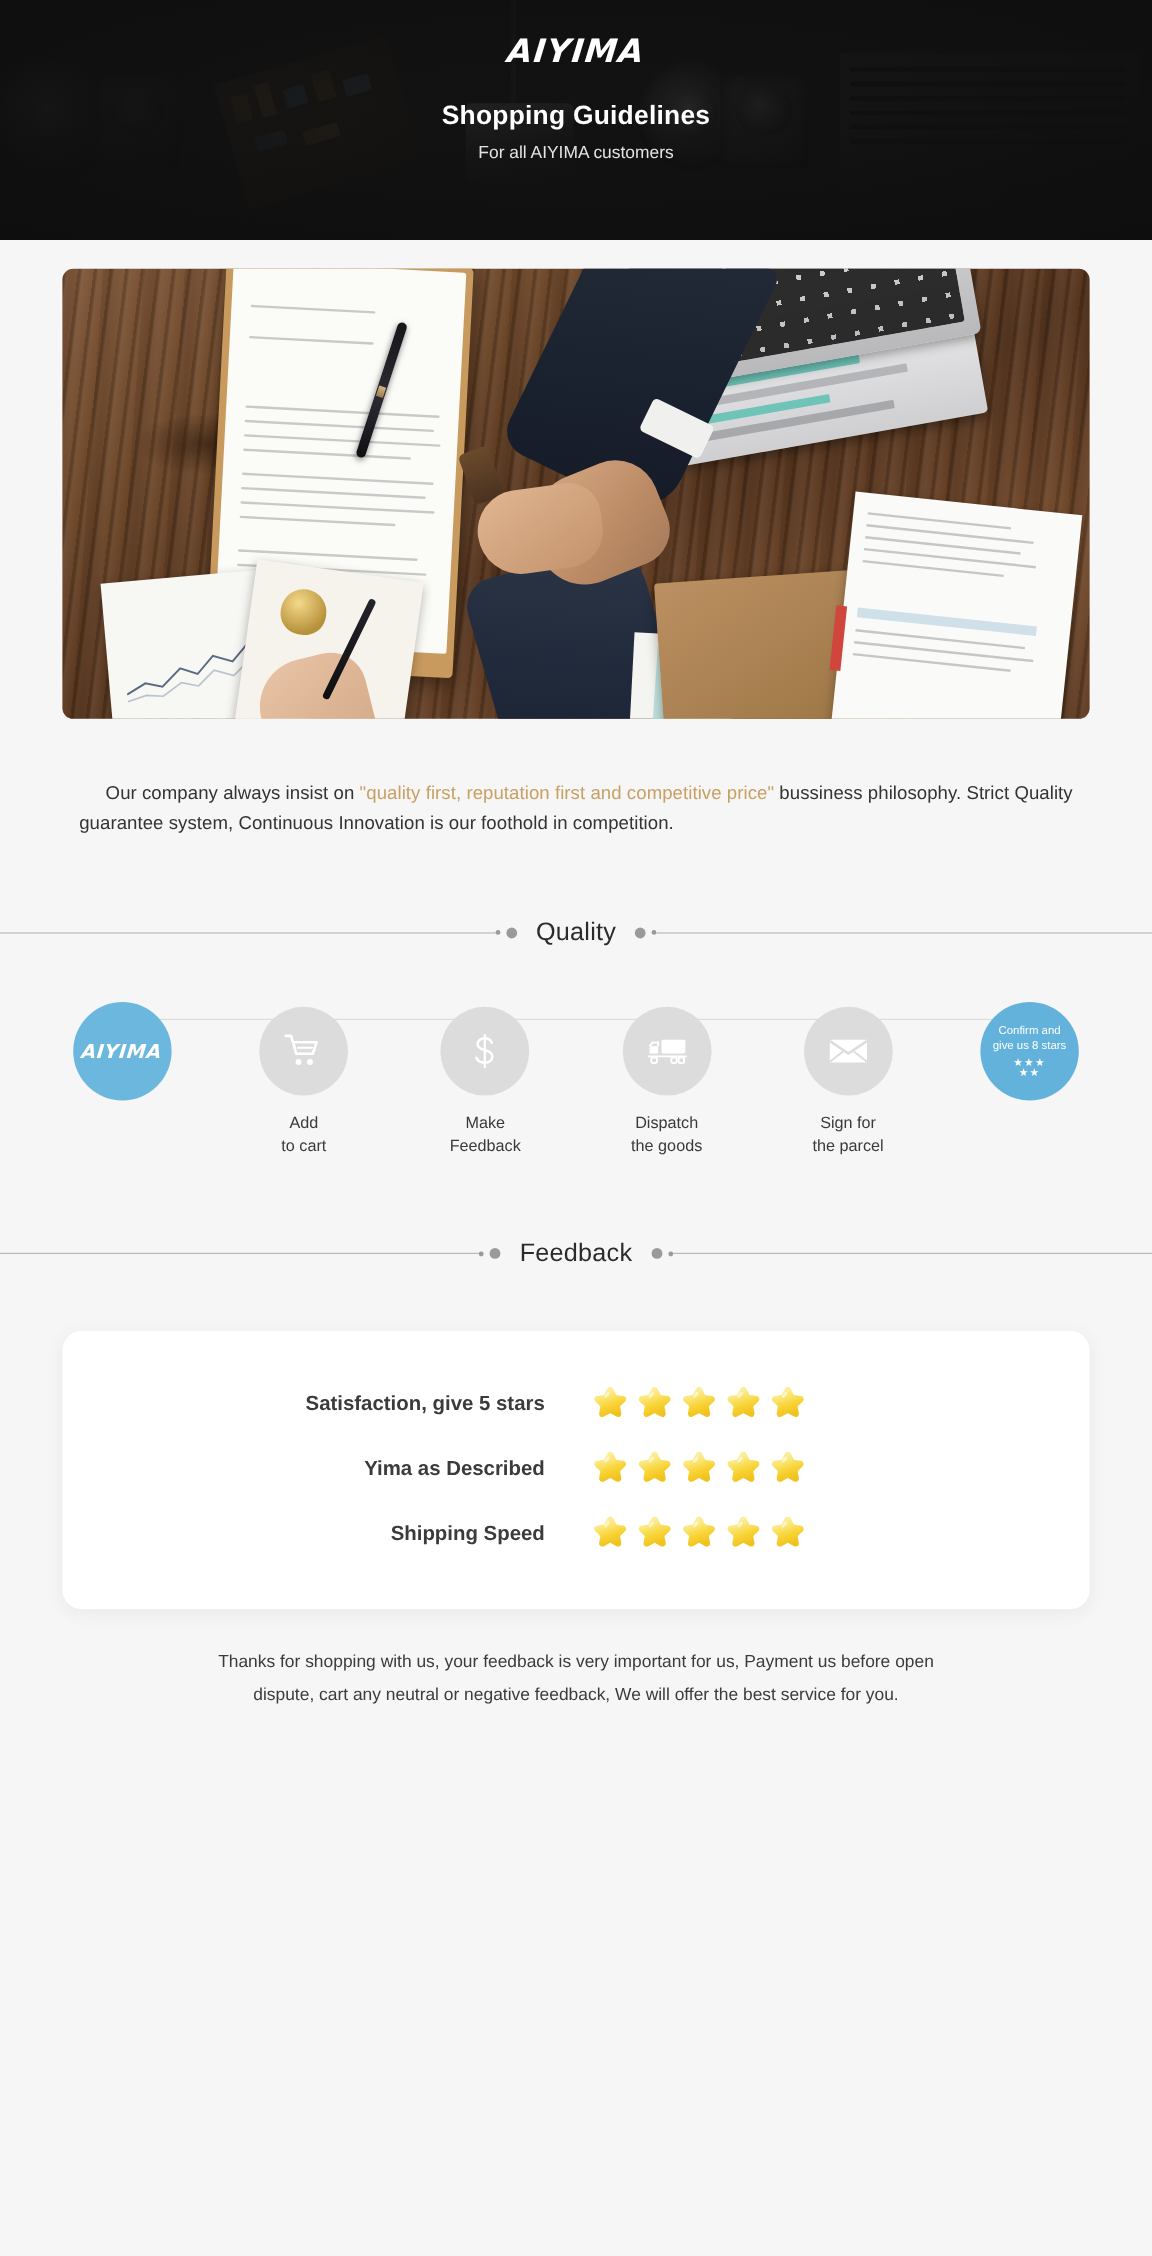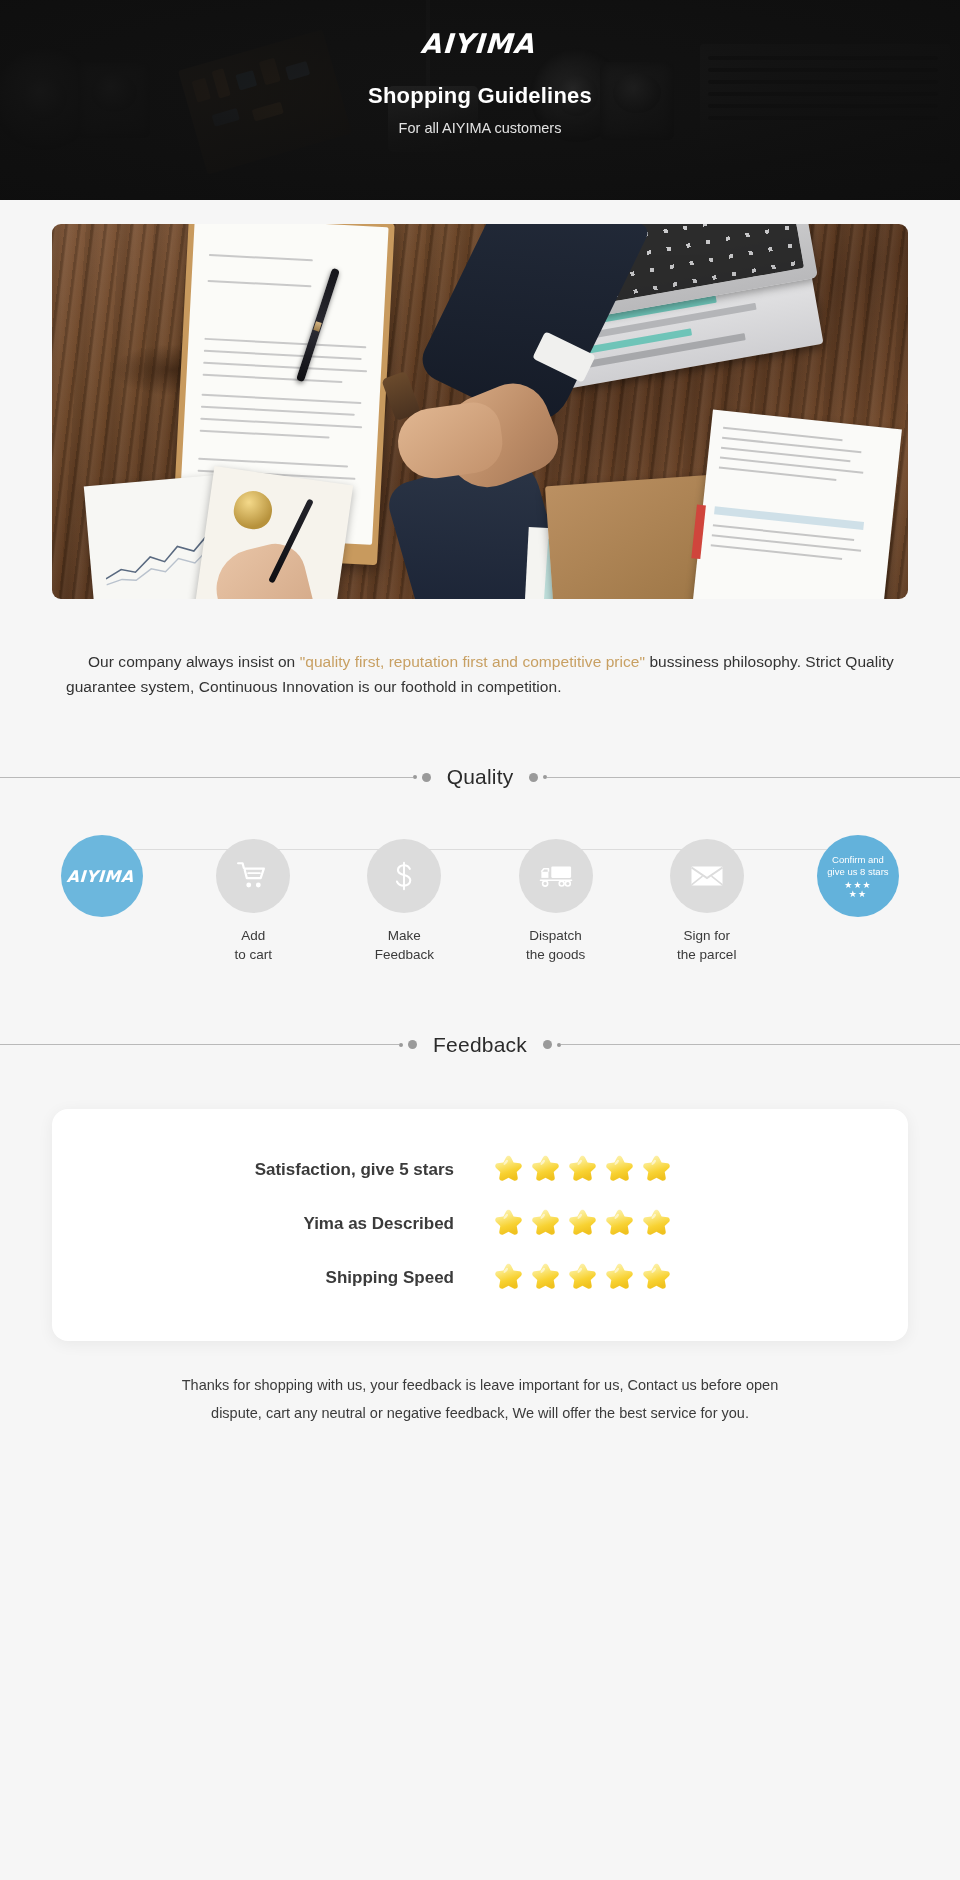--- a/index.html
+++ b/index.html
@@ -543,21 +543,21 @@
             <svg class="star" viewBox="0 0 32 32">
               <path d="M16 2.6c1.05 0 1.9.62 2.35 1.5l2.6 5.1 5.7.85c1 .15 1.8.82 2.1 1.78.3.96.04 1.98-.68 2.66l-4.1 3.9.97 5.6c.17 1-.24 1.98-1.06 2.55-.83.57-1.9.62-2.78.14L16 23.96l-5.1 2.72c-.88.48-1.95.43-2.78-.14-.82-.57-1.23-1.55-1.06-2.55l.97-5.6-4.1-3.9c-.72-.68-.98-1.7-.68-2.66.3-.96 1.1-1.63 2.1-1.78l5.7-.85 2.6-5.1c.45-.88 1.3-1.5 2.35-1.5z" fill="url(#starGrad)"></path>
               <path d="M13.2 7.4c.6-1 1.7-1.1 2.2-.3.4.7-.1 1.7-.9 2.7-1.1 1.4-2.5 2.2-3.1 1.6-.6-.6 0-2.3 1.8-4z" fill="#ffffff" opacity=".55"></path>
             </svg>
           </div>
         </div>
       </div>
   </div>
 
   <div class="footer">
-    <p>Thanks for shopping with us, your feedback is leave important for us, Contact us before open</p>
+    <p>Thanks for shopping with us, your feedback is very important for us, Payment us before open</p>
     <p>dispute, cart any neutral or negative feedback, We will offer the best service for you.</p>
   </div>
 
 </div>
 
 <svg width="0" height="0" style="position:absolute" aria-hidden="true">
   <defs>
     <linearGradient id="starGrad" x1="0" y1="0" x2="0.35" y2="1">
       <stop offset="0%" stop-color="#fdf6c8"></stop>
       <stop offset="38%" stop-color="#fbe77c"></stop>

